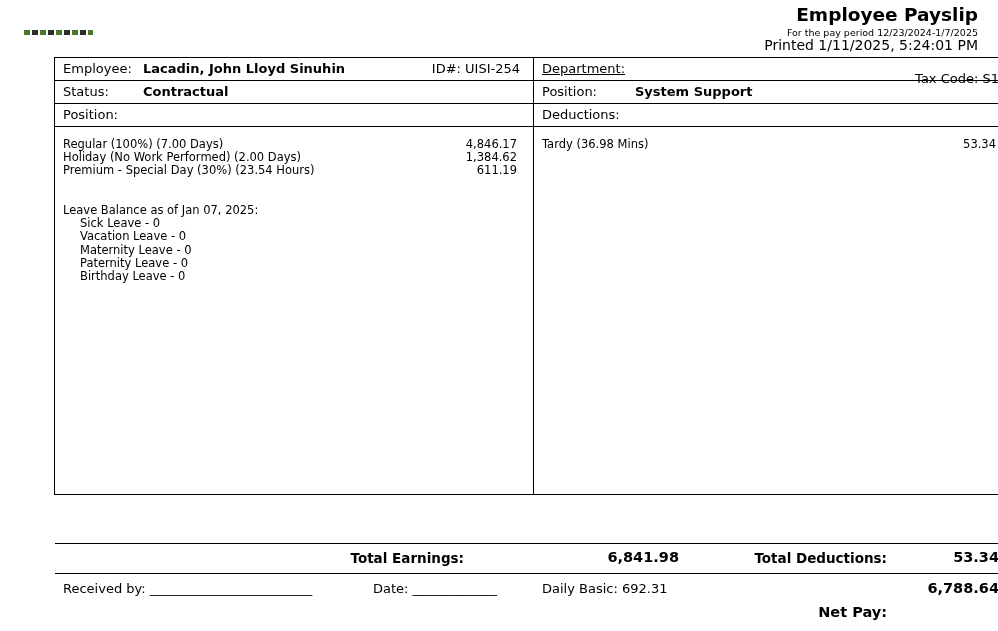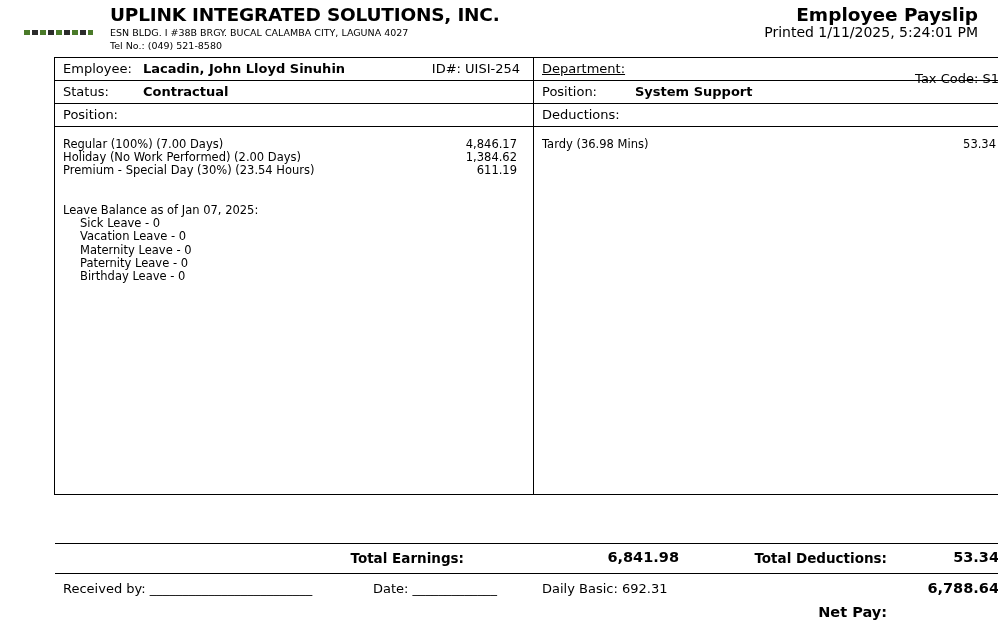--- a/index.html
+++ b/index.html
@@ -236,28 +236,24 @@
         <path d="M18 6 L24 6 L24 11 L18 11 Z" fill="#4a7a29"></path>
         <path d="M26 6 L32 6 L32 11 L26 11 Z" fill="#2b2b2b"></path>
         <path d="M34 6 L40 6 L40 11 L34 11 Z" fill="#4a7a29"></path>
         <path d="M42 6 L48 6 L48 11 L42 11 Z" fill="#2b2b2b"></path>
         <path d="M50 6 L56 6 L56 11 L50 11 Z" fill="#4a7a29"></path>
         <path d="M58 6 L64 6 L64 11 L58 11 Z" fill="#2b2b2b"></path>
         <path d="M66 6 L71 6 L71 11 L66 11 Z" fill="#4a7a29"></path>
       </svg>
     </div>
 
-    <div class="company-block">
-      <div class="company-name">UPLINK INTEGRATED SOLUTIONS, INC.</div>
-      <div class="company-addr">ESN BLDG. I #38B BRGY. BUCAL CALAMBA CITY, LAGUNA 4027</div>
-      <div class="company-tel">Tel No.: (049) 521-8580</div>
-    </div>
 
     <div class="title-block">
       <div class="payslip-title">Employee Payslip</div>
+      <div class="pay-period">For the pay period 12/23/2024-1/7/2025</div>
       <div class="printed">Printed 1/11/2025, 5:24:01 PM</div>
     </div>
   </div>
 
   <div class="doc">
 
     <div class="vline"></div>
 
     <div class="hline" style="top:22px;"></div>
     <div class="hline" style="top:45px;"></div>

